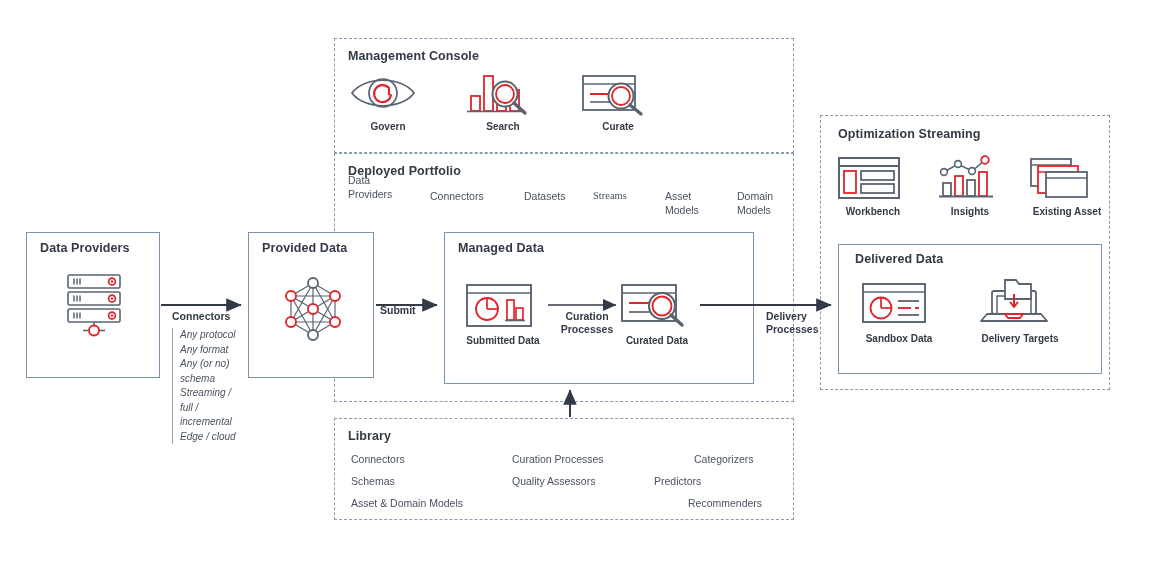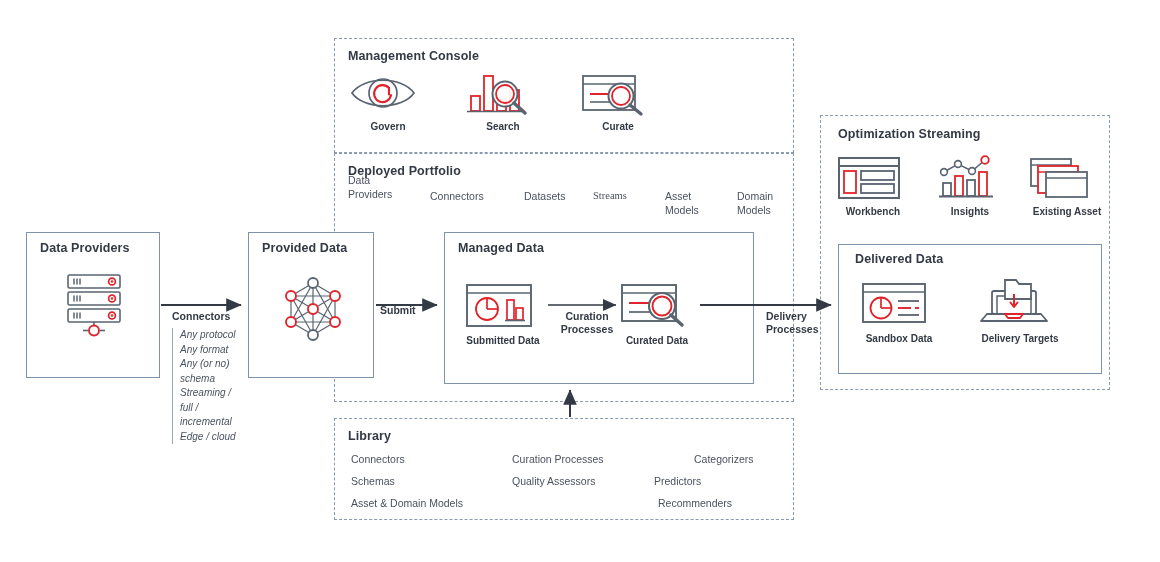--- a/index.html
+++ b/index.html
@@ -209,21 +209,21 @@
 
   <div class="plain-item" style="left:351px; top:452px;">Connectors</div>
   <div class="plain-item" style="left:351px; top:474px;">Schemas</div>
   <div class="plain-item" style="left:351px; top:496px;">Asset &amp; Domain Models</div>
 
   <div class="plain-item" style="left:512px; top:452px;">Curation Processes</div>
   <div class="plain-item" style="left:512px; top:474px;">Quality Assessors</div>
 
   <div class="plain-item" style="left:654px; top:452px;margin-left:40px;">Categorizers</div>
   <div class="plain-item" style="left:654px; top:474px;">Predictors</div>
-  <div class="plain-item" style="left:658px; top:496px;">Recommenders</div>
+  <div class="plain-item" style="left:688px; top:496px;">Recommenders</div>
 
   <div class="abs solid-box" style="left:26px; top:232px; width:134px; height:146px;"></div>
   <div class="abs box-title" style="left:40px; top:241px;">Data Providers</div>
   <div class="abs" style="left:58px; top:272px;">
     <svg width="72" height="66" viewBox="0 0 72 66">
       <rect x="10" y="3" width="52" height="13" rx="1.5" fill="#ffffff" stroke="#5a6470" stroke-width="1.6"></rect>
       <rect x="10" y="20" width="52" height="13" rx="1.5" fill="#ffffff" stroke="#5a6470" stroke-width="1.6"></rect>
       <rect x="10" y="37" width="52" height="13" rx="1.5" fill="#ffffff" stroke="#5a6470" stroke-width="1.6"></rect>
       <g stroke="#5a6470" stroke-width="1.5">
         <line x1="16" y1="6.5" x2="16" y2="12.5"></line>

